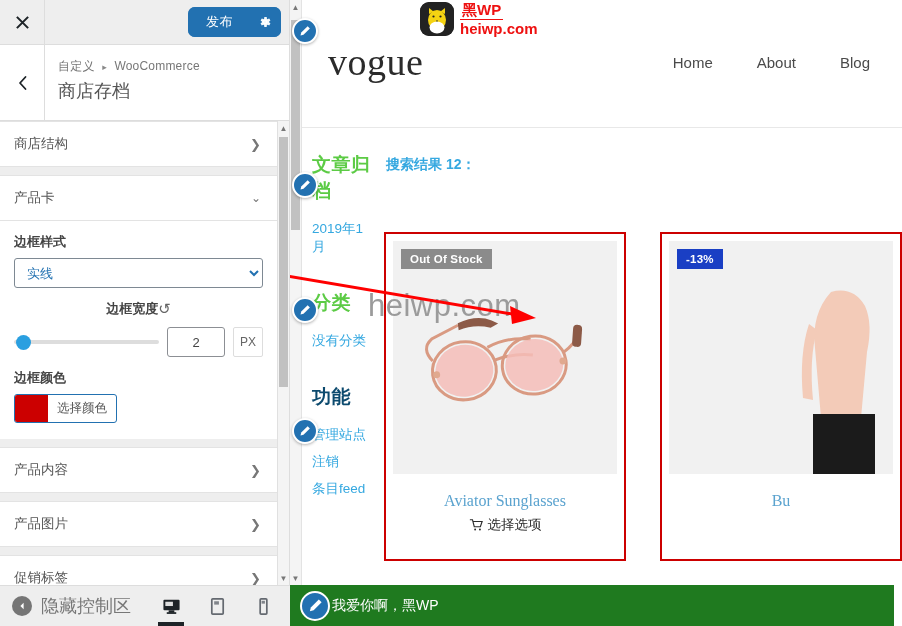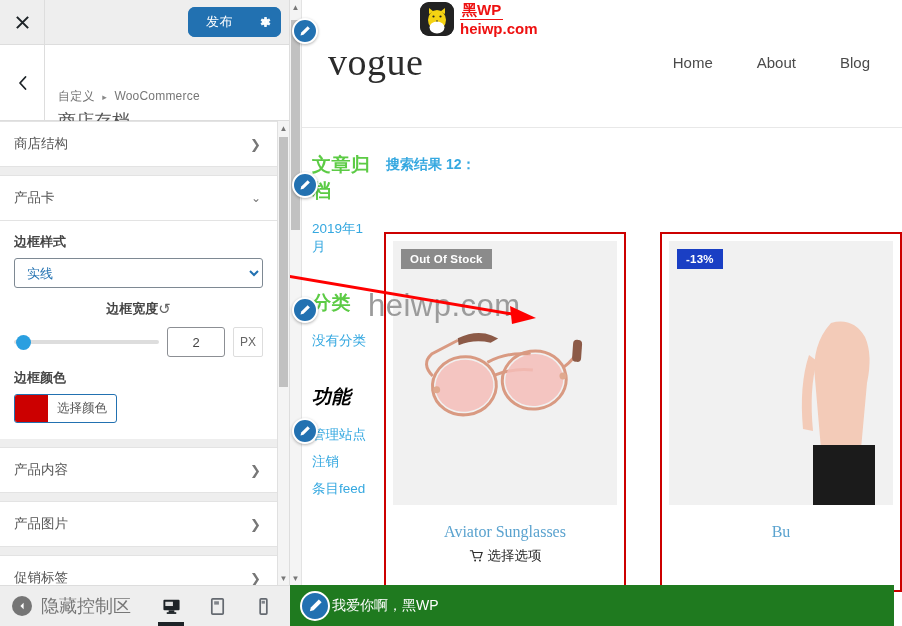--- a/index.html
+++ b/index.html
@@ -59,21 +59,21 @@
     display: flex; align-items: stretch;
     border-bottom: 1px solid #ddd;
   }
   .cz-back {
     width: 45px;
     display: flex; align-items: center; justify-content: center;
     border-right: 1px solid #ddd;
     cursor: pointer;
   }
   .cz-back svg { width: 13px; height: 16px; }
-  .cz-title-text { padding: 13px 0 0 13px; margin-top: 30px; }
+  .cz-title-text { padding: 13px 0 0 13px; }
   .cz-breadcrumb { font-size: 12px; color: #777; letter-spacing: .2px; }
   .cz-breadcrumb .sep { padding: 0 4px; font-size: 9px; color:#888; }
   .cz-panel-title { font-size: 18px; color: #555; margin-top: 4px; font-weight: 400; }
 
   .cz-body {
     position: absolute; top: 121px; left: 0; right: 12px; bottom: 41px;
     background: #eee; overflow: hidden;
   }
   .section-head {
     background: #fff;
@@ -224,21 +224,21 @@
   .search-results {
     font-size: 14px; color: #35a8e0; font-weight: bold;
     margin: 4px 0 0 2px;
   }
   .cards { display: flex; gap: 34px; margin-top: 58px; }
   .pcard {
     width: 242px; border: 2px solid #cc0000;
     background: #fff; position: relative; flex: 0 0 auto;
   }
   .pcard-img {
-    height: 264px; background: #f1f1f1; position: relative; overflow: hidden;
+    height: 233px; background: #f1f1f1; position: relative; overflow: hidden;
     margin: 7px 7px 0 7px;
   }
   .badge {
     position: absolute; left: 8px; top: 8px;
     padding: 4px 9px; font-size: 11.5px; font-weight: bold; color: #fff;
     z-index: 3; letter-spacing: .2px;
   }
   .badge.oos { background: #8b8b8b; }
   .badge.sale { background: #1a3fc4; }
   .pcard-body { text-align: center; padding: 18px 6px 24px 6px; }
@@ -475,21 +475,21 @@
           <div class="wgt-title" style="color: rgb(92, 203, 69);">文章归档</div>
           <div class="wgt-link" style="color: rgb(53, 168, 224);">2019年1月</div>
         </div>
 
         <div class="wgt-block">
           <div class="wgt-title" style="color: rgb(92, 203, 69);">分类</div>
           <div class="wgt-link" style="color: rgb(53, 168, 224);">没有分类</div>
         </div>
 
         <div class="wgt-block">
-          <div class="wgt-title" style="color: #000000; font-style: italic;">功能</div>
+          <div class="wgt-title" style="color: #0c4a6e;">功能</div>
           <div class="wgt-link" style="color: rgb(53, 168, 224);">管理站点</div>
           <div class="wgt-link" style="color: rgb(53, 168, 224);">注销</div>
           <div class="wgt-link" style="color: rgb(53, 168, 224);">条目feed</div>
         </div>
       </div>
 
       <div class="pv-right">
         <div class="search-results" style="color: rgb(53, 168, 224);">搜索结果 12：</div>
 
         <div class="cards">

